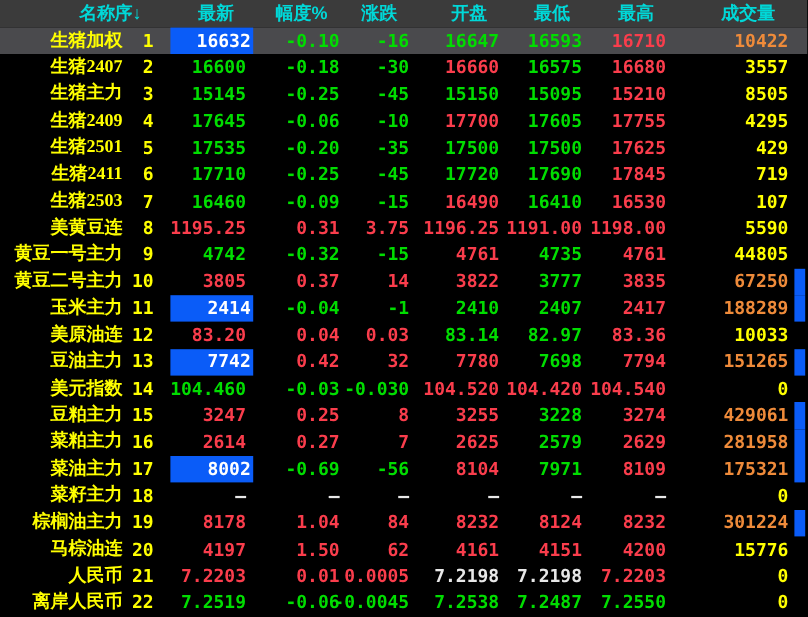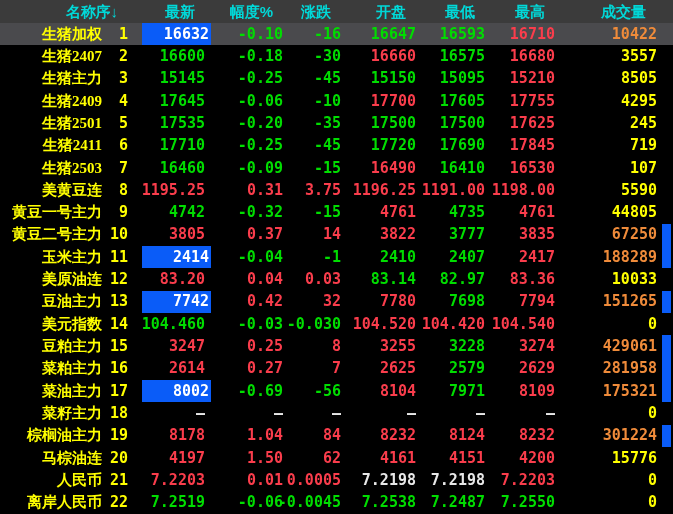--- a/index.html
+++ b/index.html
@@ -107,21 +107,21 @@
       </div>
       <div class="row">
         <div class="cell name ">生猪2501</div>
         <div class="cell  c-yl">5</div>
         <div class="cell  c-dn">17535</div>
         <div class="cell  c-dn">-0.20</div>
         <div class="cell  c-dn">-35</div>
         <div class="cell  c-dn">17500</div>
         <div class="cell  c-dn">17500</div>
         <div class="cell  c-up">17625</div>
-        <div class="cell vol c-yl">245</div>
+        <div class="cell vol c-yl">429</div>
         <div class="cell mark"></div>
       </div>
       <div class="row">
         <div class="cell name ">生猪2411</div>
         <div class="cell  c-yl">6</div>
         <div class="cell  c-dn">17710</div>
         <div class="cell  c-dn">-0.25</div>
         <div class="cell  c-dn">-45</div>
         <div class="cell  c-dn">17720</div>
         <div class="cell  c-dn">17690</div>

